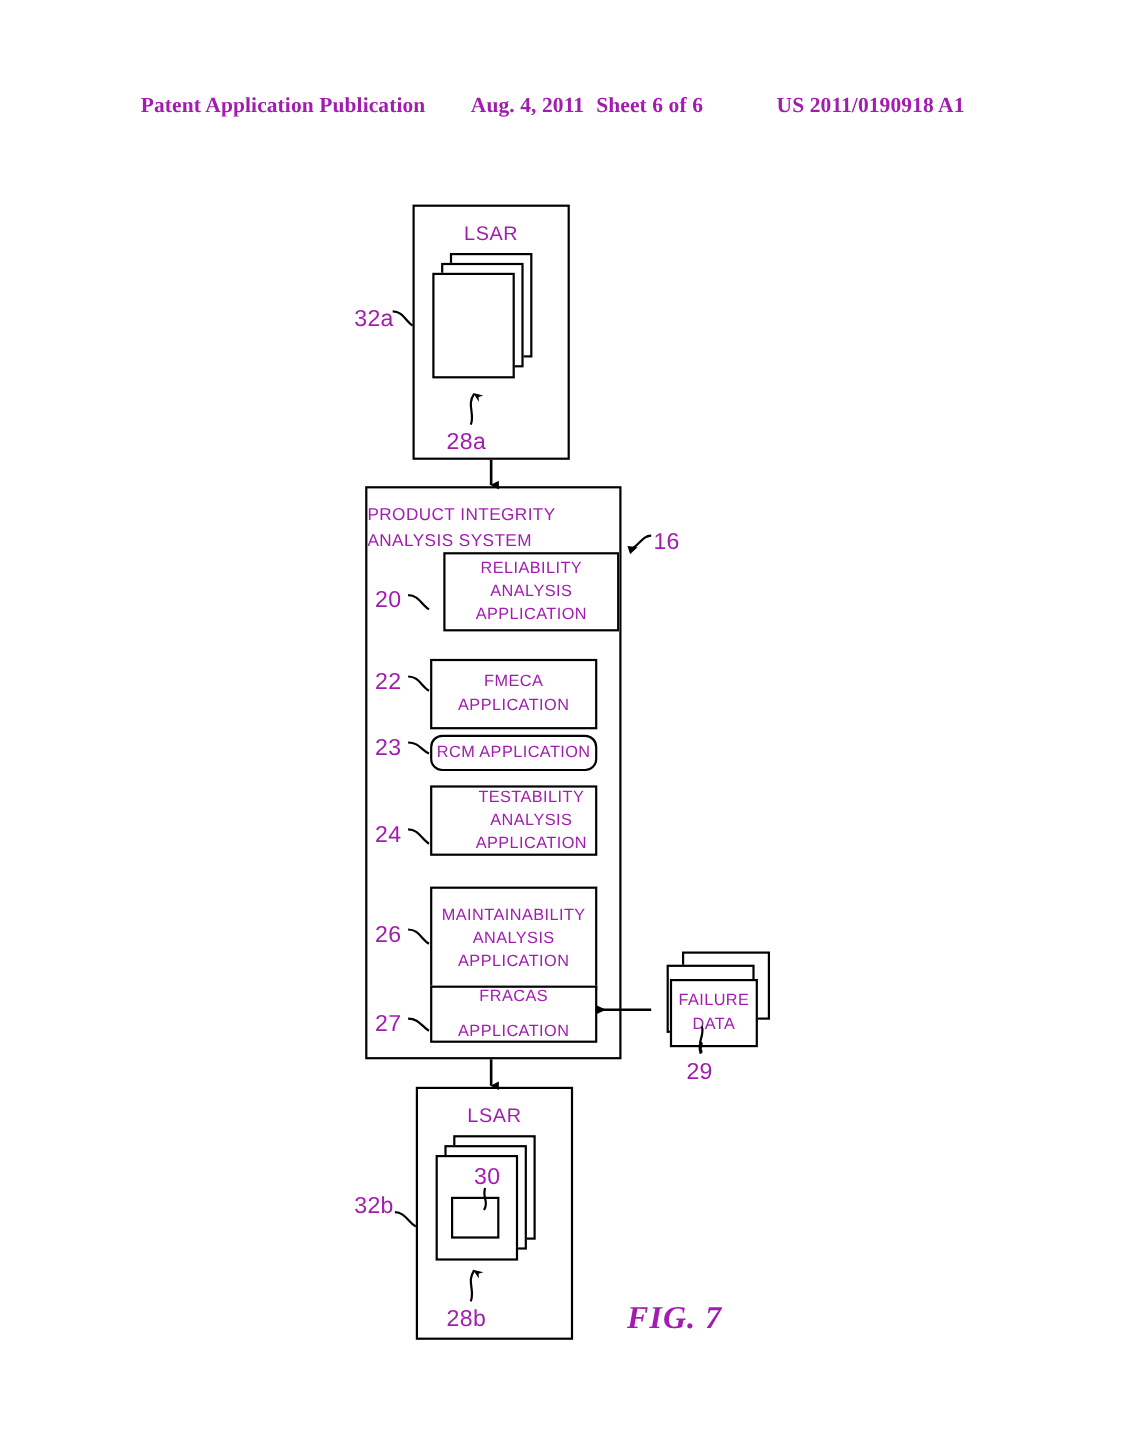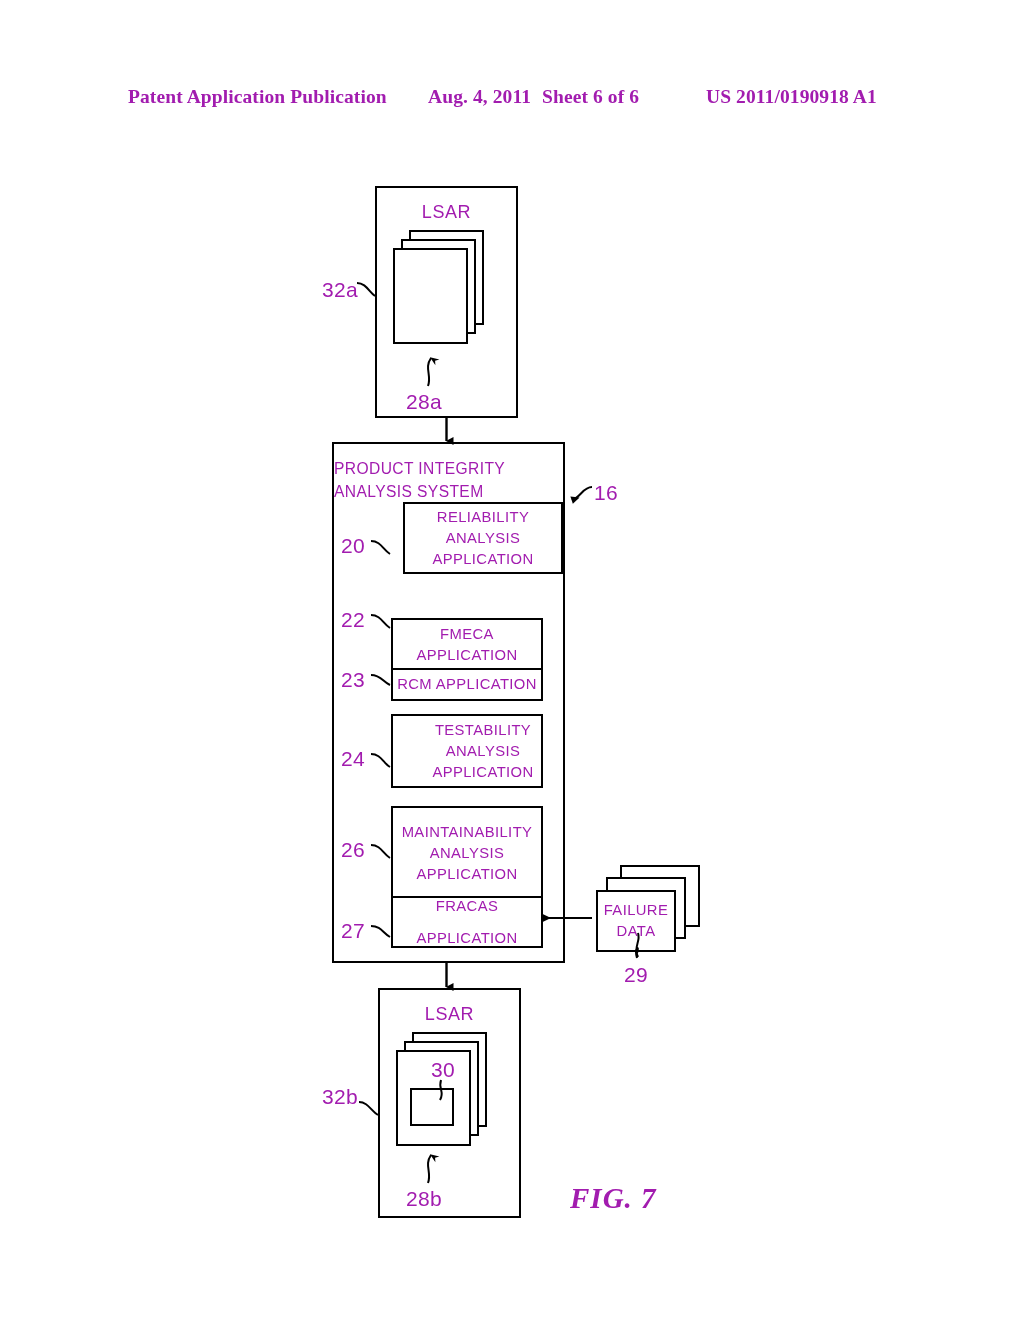--- a/index.html
+++ b/index.html
@@ -139,51 +139,51 @@
       <span>PRODUCT INTEGRITY</span>
       <span>ANALYSIS SYSTEM</span>
     </div>
 
     <div class="appbox" style="left:57px; top:58px; width:160px; height:72px;margin-left:12px;">
       <span>RELIABILITY</span>
       <span>ANALYSIS</span>
       <span>APPLICATION</span>
     </div>
 
-    <div class="appbox" style="left:57px; top:174px; width:152px; height:53px;">
+    <div class="appbox" style="left:57px; top:155px; width:152px; height:64px;">
       <span>FMECA</span>
       <span>APPLICATION</span>
     </div>
 
-    <div class="appbox" style="left:57px; top:224px; width:152px; height:33px;">
+    <div class="appbox" style="left:57px; top:224px; width:152px; height:33px;border-radius:11px;">
       <span>RCM APPLICATION</span>
     </div>
 
-    <div class="appbox" style="left:57px; top:270px; width:152px; height:74px;padding-left:32px;">
+    <div class="appbox" style="left:57px; top:270px; width:152px; height:64px;padding-left:32px;">
       <span>TESTABILITY</span>
       <span>ANALYSIS</span>
       <span>APPLICATION</span>
     </div>
 
     <div class="appbox" style="left:57px; top:362px; width:152px; height:94px;">
       <span>MAINTAINABILITY</span>
       <span>ANALYSIS</span>
       <span>APPLICATION</span>
     </div>
 
     <div class="appbox" style="left:57px; top:452px; width:152px; height:52px;gap:11px;">
       <span>FRACAS</span>
       <span>APPLICATION</span>
     </div>
   </div>
 
   <div style="position:absolute; left:592px; top:865px; width:108px; height:90px;">
     <div class="box" style="left:28px; top:0px; width:80px; height:62px;"></div>
     <div class="box" style="left:14px; top:12px; width:80px; height:62px;"></div>
-    <div class="box" style="left:4px; top:25px; width:80px; height:62px; display:flex; flex-direction:column; align-items:center; justify-content:center; font-size:14.8px; line-height:21px; letter-spacing:0.4px;">
+    <div class="box" style="left:17px; top:25px; width:80px; height:62px; display:flex; flex-direction:column; align-items:center; justify-content:center; font-size:14.8px; line-height:21px; letter-spacing:0.4px;">
       <span>FAILURE</span>
       <span>DATA</span>
     </div>
   </div>
 
   <div class="box" style="left:378px; top:988px; width:143px; height:230px;">
     <div class="label-lsar" style="top:14px;">LSAR</div>
 
     <div class="sheet" style="left:32px; top:42px; width:75px; height:95px;"></div>
     <div class="sheet" style="left:24px; top:51px; width:75px; height:95px;"></div>

